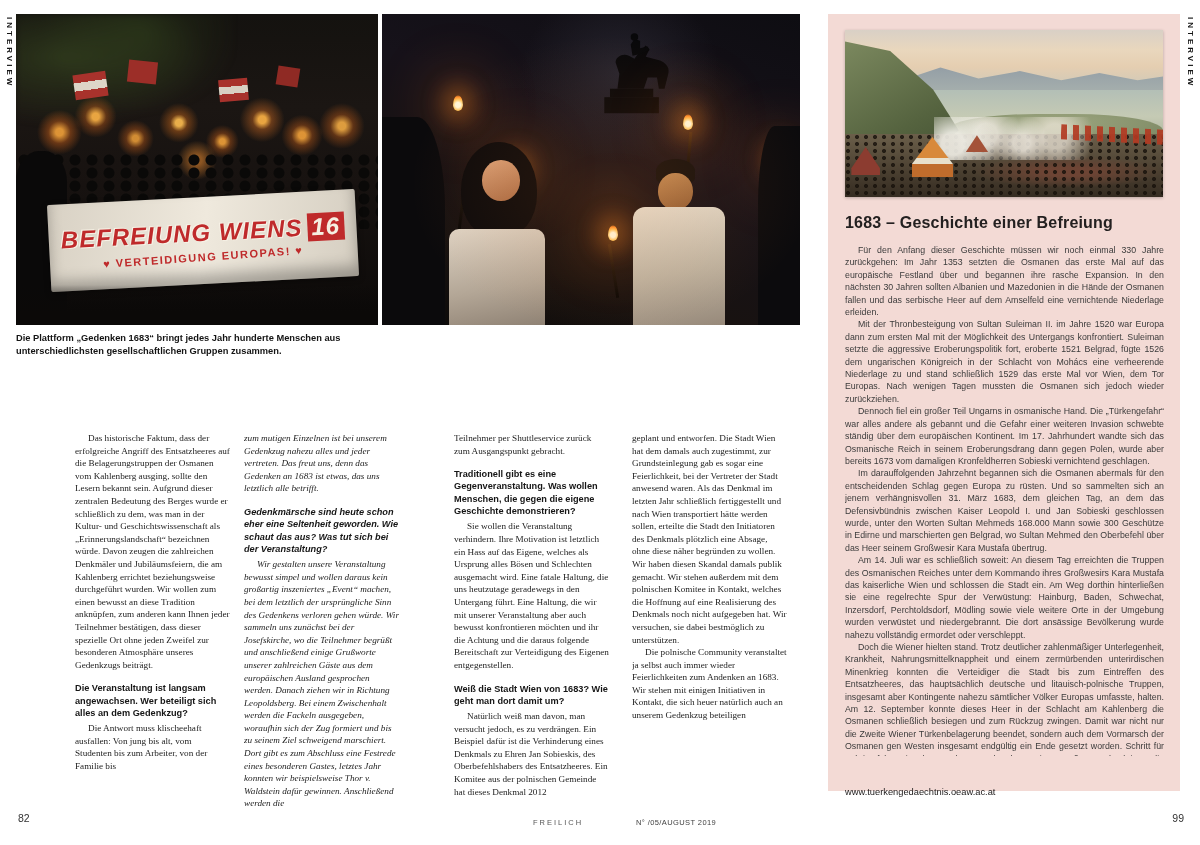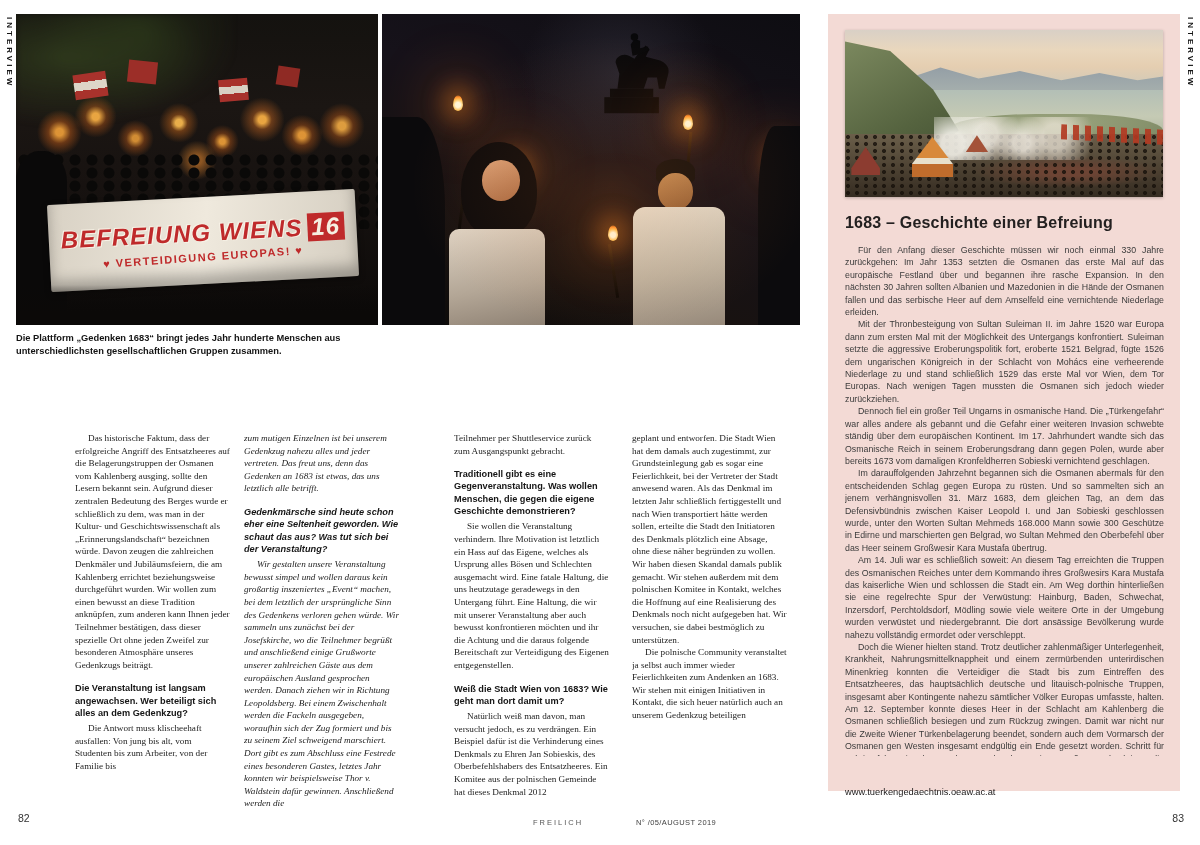--- a/index.html
+++ b/index.html
@@ -241,17 +241,17 @@
         <p class="ap">Mit der Thronbesteigung von Sultan Suleiman II. im Jahre 1520 war Europa dann zum ersten Mal mit der Möglichkeit des Untergangs konfrontiert. Suleiman setzte die aggressive Eroberungspolitik fort, eroberte 1521 Belgrad, fügte 1526 dem ungarischen Königreich in der Schlacht von Mohács eine verheerende Niederlage zu und stand schließlich 1529 das erste Mal vor Wien, dem Tor Europas. Nach wenigen Tagen mussten die Osmanen sich jedoch wieder zurückziehen.</p>
         <p class="ap">Dennoch fiel ein großer Teil Ungarns in osmanische Hand. Die „Türkengefahr“ war alles andere als gebannt und die Gefahr einer weiteren Invasion schwebte ständig über dem europäischen Kontinent. Im 17. Jahrhundert wandte sich das Osmanische Reich in seinem Eroberungsdrang dann gegen Polen, wurde aber bereits 1673 vom damaligen Kronfeldherren Sobieski vernichtend geschlagen.</p>
         <p class="ap">Im darauffolgenden Jahrzehnt begannen sich die Osmanen abermals für den entscheidenden Schlag gegen Europa zu rüsten. Und so sammelten sich an jenem verhängnisvollen 31. März 1683, dem gleichen Tag, an dem das Defensivbündnis zwischen Kaiser Leopold I. und Jan Sobieski geschlossen wurde, unter den Worten Sultan Mehmeds 168.000 Mann sowie 300 Geschütze in Edirne und marschierten gen Belgrad, wo Sultan Mehmed den Oberbefehl über das Heer seinem Großwesir Kara Mustafa übertrug.</p>
         <p class="ap">Am 14. Juli war es schließlich soweit: An diesem Tag erreichten die Truppen des Osmanischen Reiches unter dem Kommando ihres Großwesirs Kara Mustafa das kaiserliche Wien und schlossen die Stadt ein. Am Weg dorthin hinterließen sie eine regelrechte Spur der Verwüstung: Hainburg, Baden, Schwechat, Inzersdorf, Perchtoldsdorf, Mödling sowie viele weitere Orte in der Umgebung wurden verwüstet und niedergebrannt. Die dort ansässige Bevölkerung wurde nahezu vollständig ermordet oder verschleppt.</p>
         <p class="ap">Doch die Wiener hielten stand. Trotz deutlicher zahlenmäßiger Unterlegenheit, Krankheit, Nahrungsmittelknappheit und einem zermürbenden unterirdischen Minenkrieg konnten die Verteidiger die Stadt bis zum Eintreffen des Entsatzheeres, das hauptsächlich deutsche und litauisch-polnische Truppen, insgesamt aber Kontingente nahezu sämtlicher Völker Europas umfasste, halten. Am 12. September konnte dieses Heer in der Schlacht am Kahlenberg die Osmanen schließlich besiegen und zum Rückzug zwingen. Damit war nicht nur die Zweite Wiener Türkenbelagerung beendet, sondern auch dem Vormarsch der Osmanen gen Westen insgesamt endgültig ein Ende gesetzt worden. Schritt für Schritt folgte in den nächsten Jahrzehnten im „Großen Türkenkrieg“ die Rückeroberung zuvor von den Osmanen eroberter Gebiete in Ungarn und am Balkan.</p>
       </div>
     <div class="article-link">www.tuerkengedaechtnis.oeaw.ac.at</div>
   </div>
 
   <div class="pagenum pn-left">82</div>
-  <div class="pagenum pn-right">83</div>
+  <div class="pagenum pn-right">99</div>
   <div class="footer-brand">FREILICH</div>
   <div class="footer-issue">N° /05/AUGUST 2019</div>
 
 </div>
 
 </body></html>

